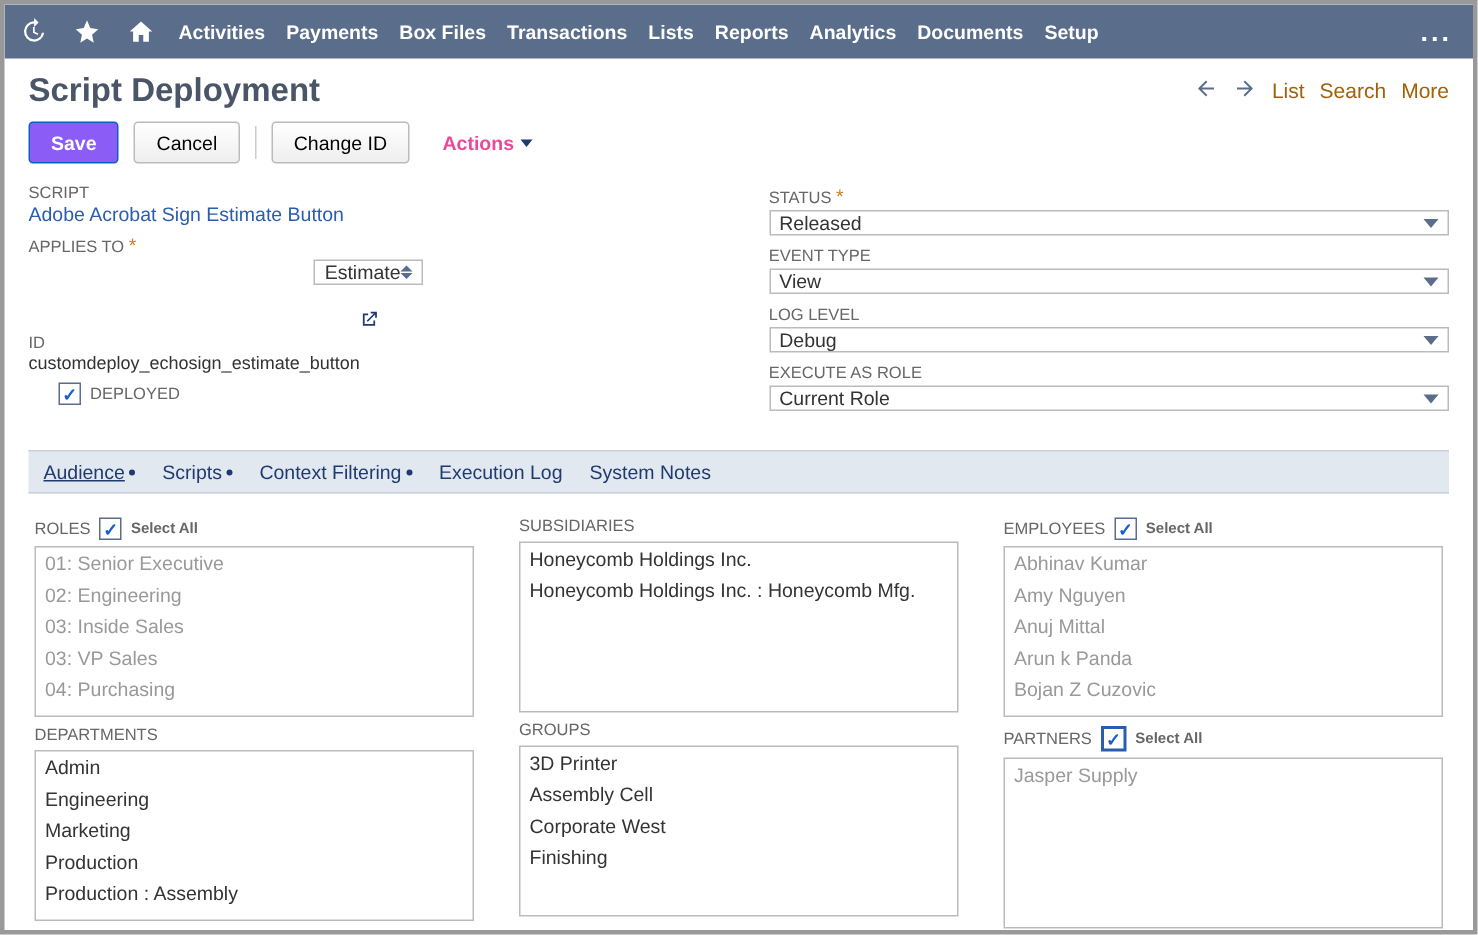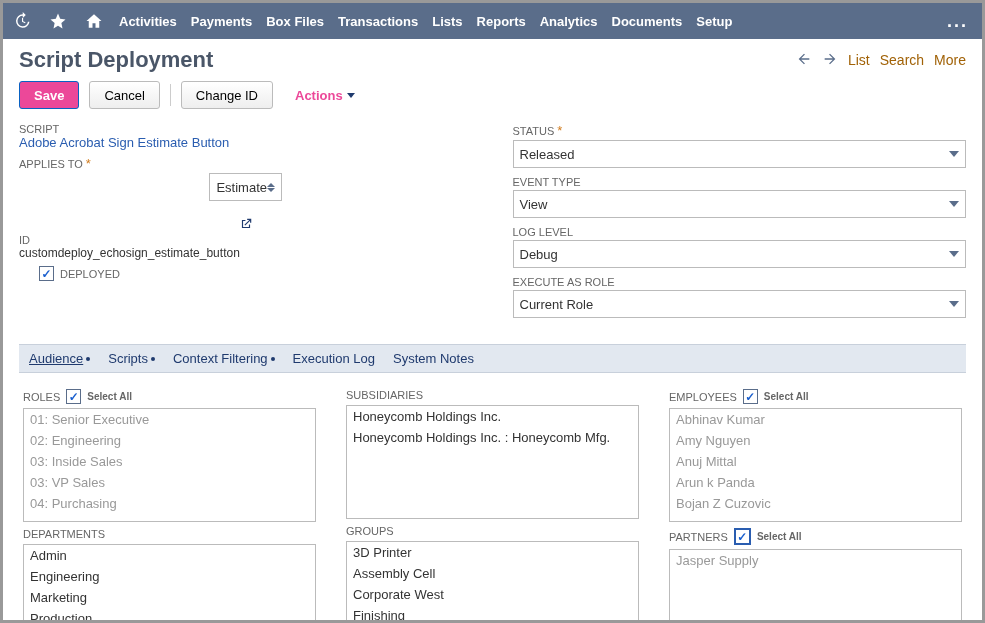--- a/index.html
+++ b/index.html
@@ -12,31 +12,31 @@
   .topnav .dots { color:#fff; font-weight:bold; font-size:18px; letter-spacing:2px; cursor:pointer; padding:0 6px;}
   .page { padding: 8px 16px; }
   .titlerow { display: flex; align-items: center; }
   .pagetitle { font-size: 22px; color: #4a5668; font-weight: bold; flex:1;}
   .titleicons { display:flex; gap:10px; align-items:center; }
   .titleicons .arrow { color:#5a6d8a; cursor:pointer; }
   .titleicons .arrow svg { width:16px; height:16px; fill:#5a6d8a;}
   .titleicons .tlink { color:#a16207; font-size:14px; cursor:pointer; }
   .btnrow { margin-top:8px; display:flex; align-items:center; gap:10px; }
   .btn { height: 28px; padding: 0 14px; border: 1px solid #bbb; background: linear-gradient(#fff,#eee); border-radius:3px; font-size:13px; cursor:pointer; }
-  .btn.primary { background: #ec4899; border-color:#0862c3; color:#fff; font-weight:bold;}
+  .btn.primary { background: #8b5cf6; border-color:#0862c3; color:#fff; font-weight:bold;}
   .vdivider { width:1px; height:22px; background:#ccc; }
   .actions { color:#ec4899; font-weight:bold; cursor:pointer; display:inline-flex; align-items:center; gap:4px; margin-left:12px;}
   .actions .caret { width:0;height:0;border-left:4px solid transparent;border-right:4px solid transparent;border-top:5px solid #1f3a6e;}
   .form { display:flex; gap:40px; margin-top:14px;}
   .col { flex:1; }
   .fldlabel { font-size:11px; color:#666; text-transform:uppercase;}
   .fldlabel .req { color:#d17c1f; font-size:13px;}
   .linkval { color:#2a5db0; cursor:pointer; font-size:13px;}
   .selectwrap { margin-top:2px; margin-bottom:8px; }
-  .select { width:100%; height:28px; border:1px solid #bbb; background:#fff; display:flex; align-items:center; padding:0 6px; justify-content:space-between; cursor:pointer;}
+  .select { width:100%; height:17px; border:1px solid #bbb; background:#fff; display:flex; align-items:center; padding:0 6px; justify-content:space-between; cursor:pointer;}
   .select .caret { width:0;height:0;border-left:5px solid transparent;border-right:5px solid transparent;border-top:6px solid #5a6d8a;}
   .select.dbl .caret2 { display:flex; flex-direction:column; gap:1px;}
   .select.dbl .caret2 .c { width:0;height:0;border-left:4px solid transparent;border-right:4px solid transparent;}
   .select.dbl .caret2 .c.up { border-bottom:4px solid #5a6d8a;}
   .select.dbl .caret2 .c.dn { border-top:4px solid #5a6d8a;}
   .selectrow { display:flex; align-items:center; gap:8px;flex-direction:column;}
   .popout svg { width:14px; height:14px; fill:#1f3a6e; cursor:pointer;}
   .idval { font-size:12px; color:#333; }
   .chkrow { display:flex; align-items:center; gap:6px; margin-top:6px; font-size:11px; color:#666;padding-left:20px;}
   .chk { width:15px; height:15px; border:1px solid #5a6d8a; display:inline-flex; align-items:center; justify-content:center; cursor:pointer; background:#fff;}

